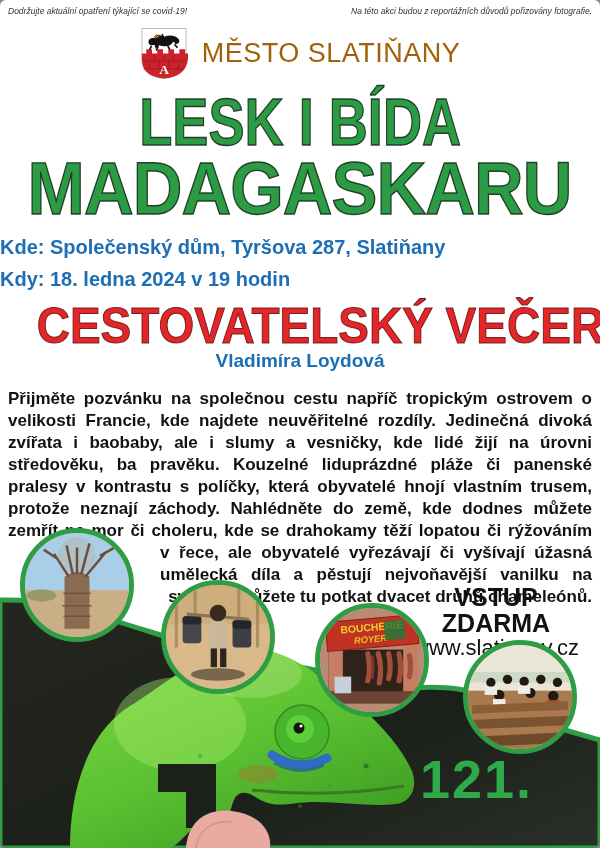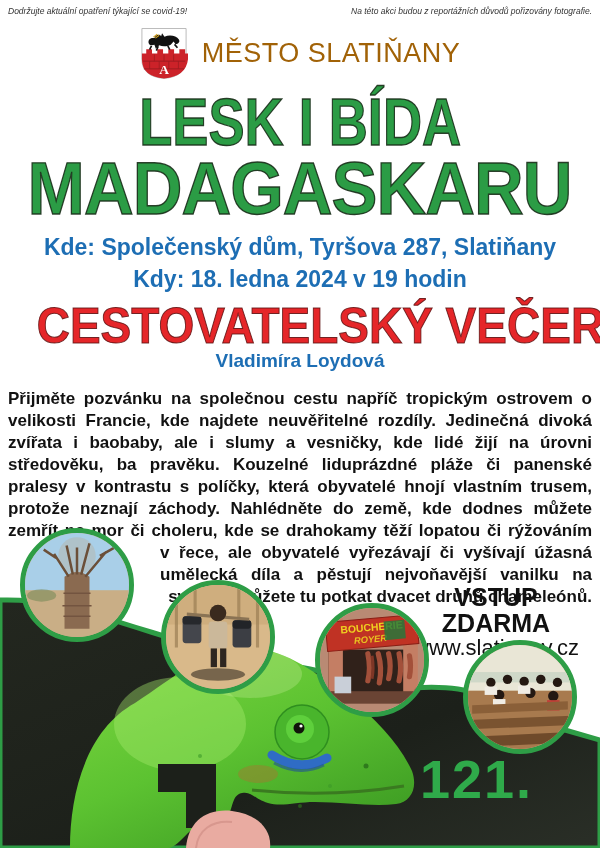--- a/index.html
+++ b/index.html
@@ -1,37 +1,37 @@
 <!DOCTYPE html>
 <html style="--green: #2b9c45; --green2: #2faa4a; --blue: #1d6eb4; --red: #e52629; --band: #2e9d46;"><head>
 <meta charset="utf-8">
 <style>
   :root{
     --green:#2b9c45; --green2:#2faa4a; --blue:#1d6eb4; --red:#e52629;
     --band:#2e9d46; --dark1:#23271f; --dark2:#191c16;
   }
   *{margin:0;padding:0;box-sizing:border-box;}
   body{background:#888;font-family:"Liberation Sans",sans-serif;}
-  .page{position:relative;width:600px;height:848px;background:#fff;overflow:hidden;margin:0 auto;}
+  .page{position:relative;width:600px;height:848px;background:#fff;overflow:hidden;margin:0 auto;border-radius:6px;}
 
   .notice{position:absolute;top:6px;font-style:italic;font-size:8.5px;color:#333;}
   .notice.left{left:8px;} .notice.right{right:8px;}
 
   .header{position:absolute;top:26px;left:0;width:100%;display:flex;justify-content:center;align-items:center;gap:14px;}
   .shield{width:48px;height:54px;}
   .city{font-size:27px;color:#a16207;letter-spacing:.5px;}
 
   .title-wrap{position:absolute;left:0;width:100%;text-align:center;white-space:nowrap;}
   .t1{top:84px;} .t2{top:146px;}
   .gtitle{display:inline-block;font-weight:800;color:var(--green);
     -webkit-text-stroke:1.4px rgba(25,45,25,.9);transform-origin:center;}
   .t1 .gtitle{font-size:66px;transform:scaleX(.82);}
   .t2 .gtitle{font-size:74px;transform:scaleX(.93);letter-spacing:-1px;}
 
-  .details{position:absolute;top:231px;left:0;width:100%;text-align:center;color:var(--blue);font-weight:bold;font-size:23px;line-height:32px;}
+  .details{position:absolute;top:231px;left:0;width:100%;color:var(--blue);font-weight:bold;font-size:20px;line-height:32px;}
   .event-type{position:absolute;top:297px;left:12px;width:100%;text-align:center;white-space:nowrap;}
   .event-type span{display:inline-block;font-size:50px;font-weight:800;color:var(--red);
     -webkit-text-stroke:1px rgba(90,15,15,.85);transform:scaleX(.92);transform-origin:center;}
   .speaker{position:absolute;top:350px;left:0;width:100%;text-align:center;color:var(--blue);font-weight:bold;font-size:19px;}
 
   .body-text{position:absolute;left:8px;top:388px;width:584px;color:#111;font-weight:bold;font-size:17px;line-height:22px;}
   .para-main{text-align:justify;text-align-last:justify;}
   .para-tail{margin-left:152px;width:432px;text-align:justify;text-align-last:right;}
 
   .vstup{position:absolute;right:14px;top:584px;width:180px;text-align:center;color:#111;}

